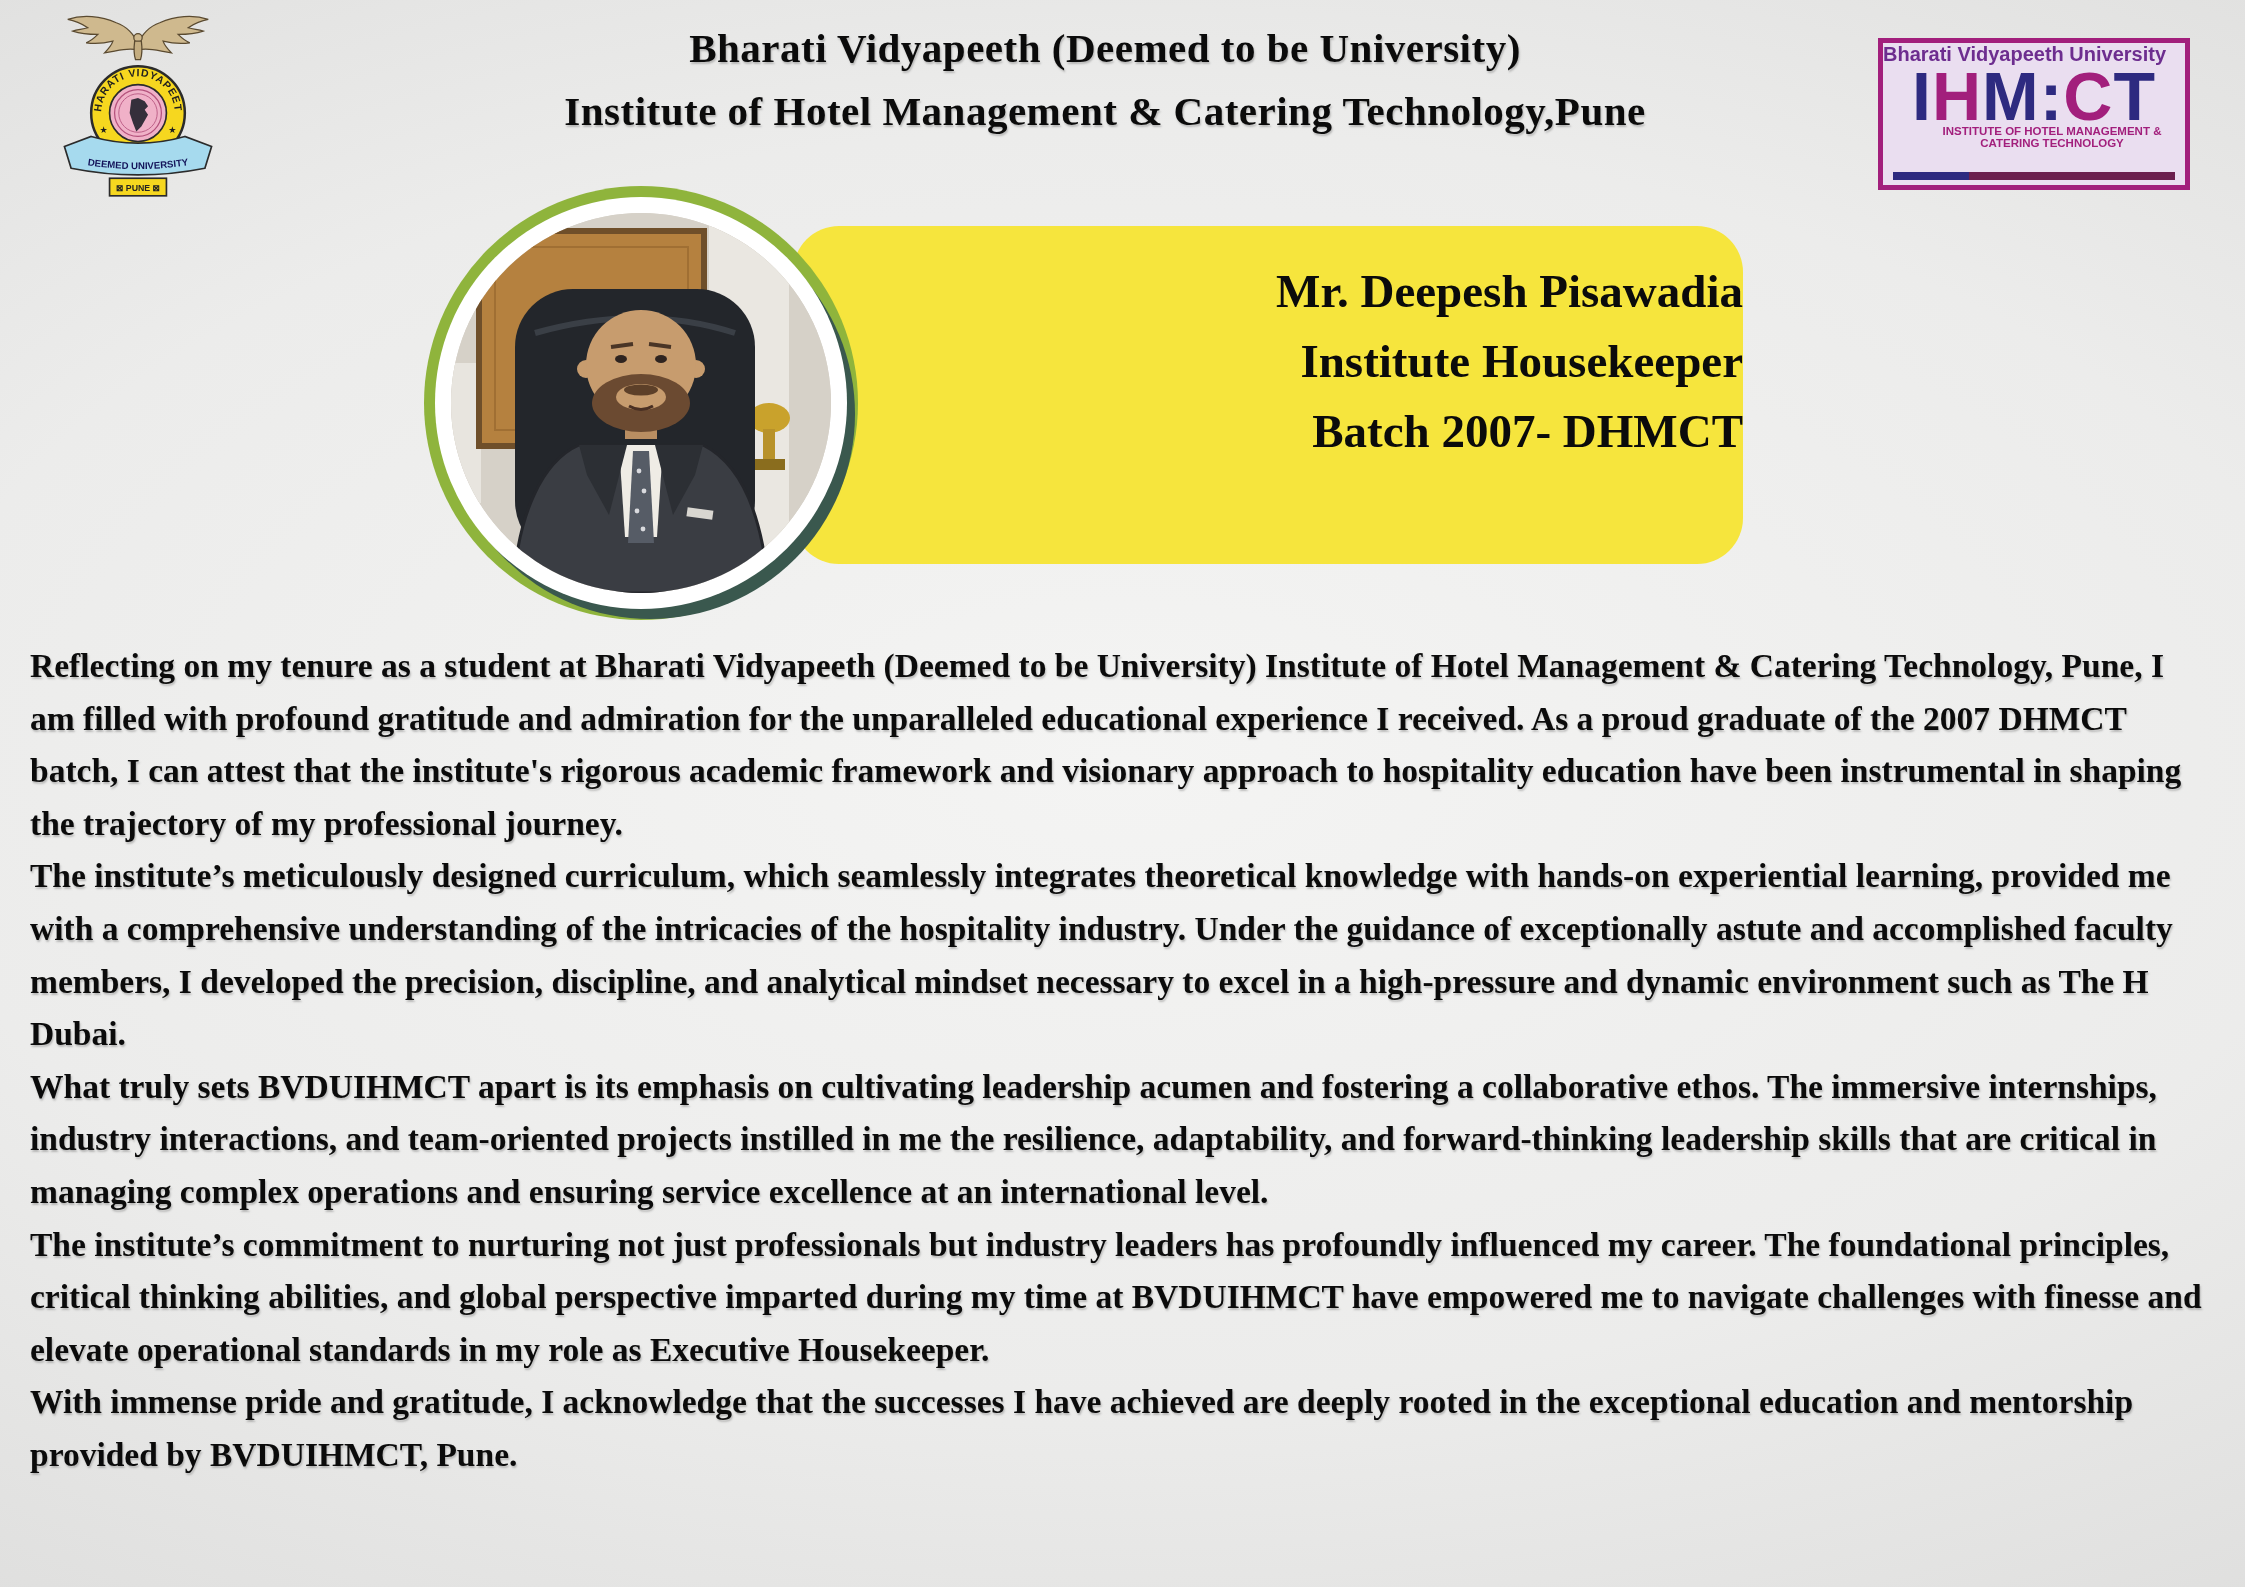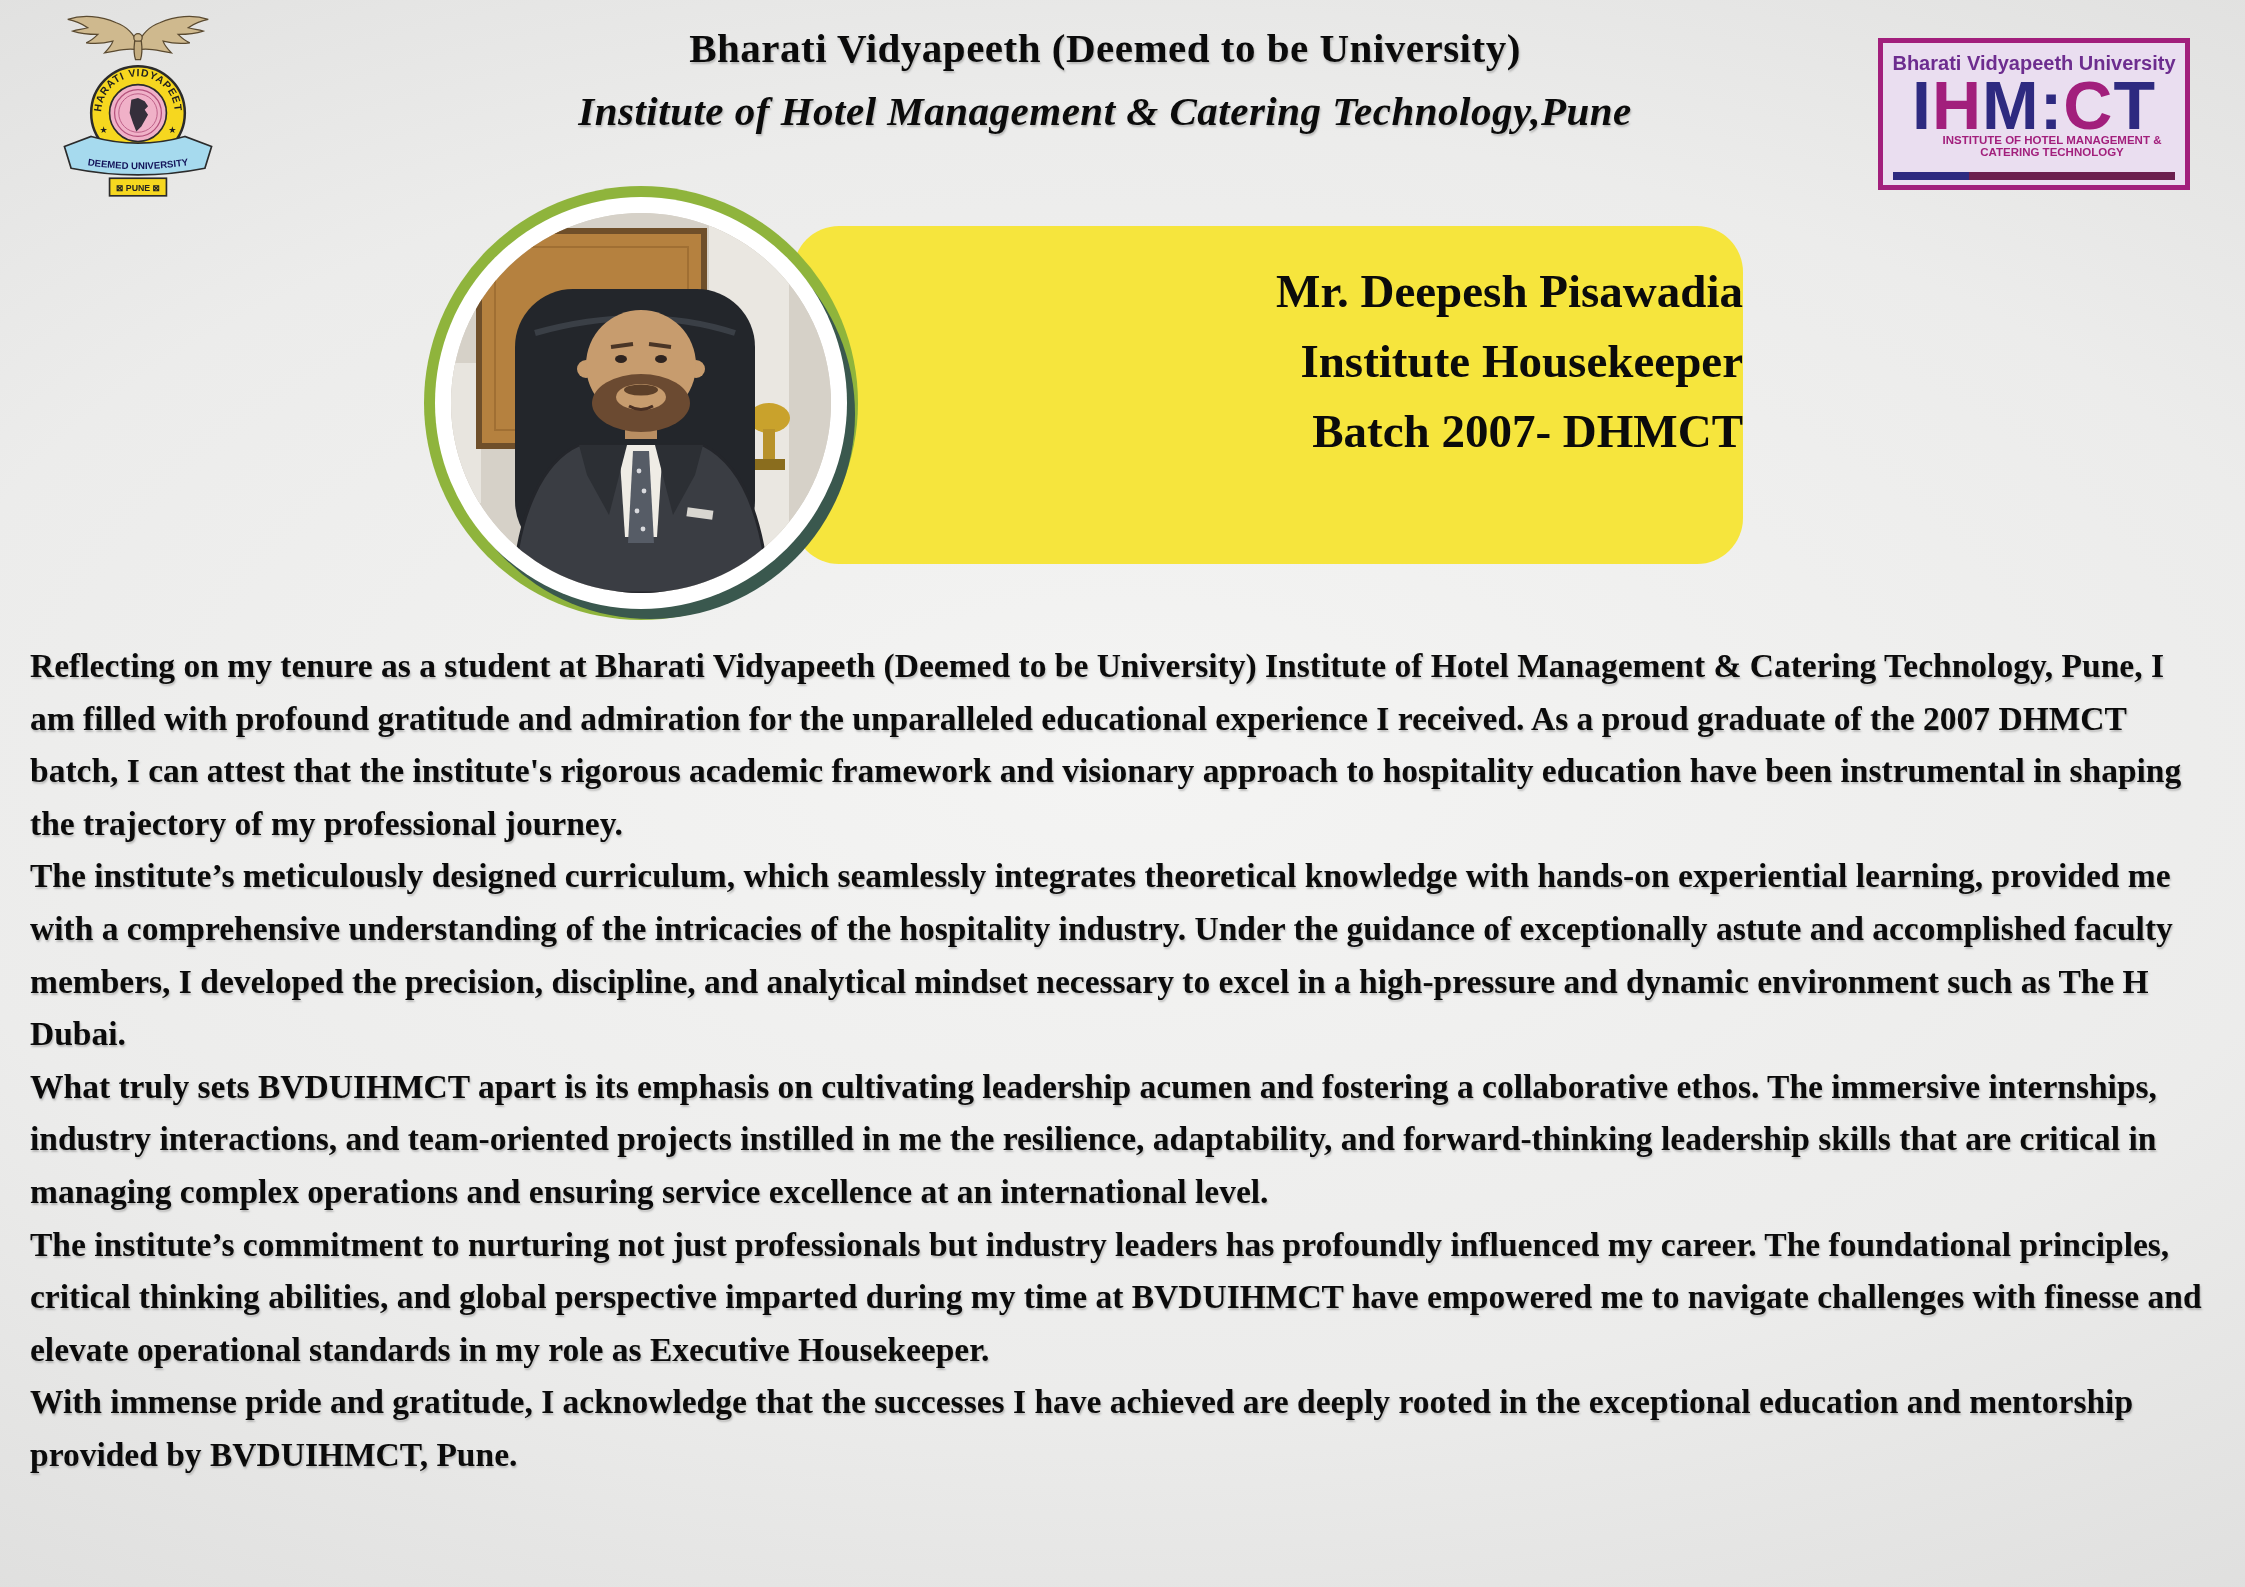--- a/index.html
+++ b/index.html
@@ -13,25 +13,25 @@
     color:#0b0b0b;
   }
   .txtshadow { text-shadow:1px 2px 2px rgba(90,90,90,0.35); }
 
   
   .emblem { position:absolute; left:52px; top:6px; width:172px; height:194px; }
   .emblem svg { width:100%; height:100%; }
 
   .title-block { position:absolute; left:235px; top:24px; width:1740px; text-align:center; }
   .title-l1 { font-size:41px; font-weight:bold; letter-spacing:0.5px; }
-  .title-l2 { font-size:41px; font-weight:bold; margin-top:15px; letter-spacing:0.5px;font-style:italic; }
+  .title-l2 { font-size:41px; font-weight:bold; margin-top:15px; letter-spacing:0.5px; }
 
   .ihmct { position:absolute; left:1878px; top:38px; width:312px; height:152px;
     box-sizing:border-box; background:#eadef0; border:5px solid #a21f7c; }
-  .ihmct-top { margin-top:9px; text-align:center; font-family:"Liberation Sans",sans-serif;
+  .ihmct-top { margin-top:0; font-family:"Liberation Sans",sans-serif;
     font-size:20px; font-weight:bold; color:#6d2d8f; }
   .ihmct-acronym { text-align:center; font-family:"Liberation Sans",sans-serif;
     font-size:68px; font-weight:800; line-height:56px; letter-spacing:1px; margin-top:2px; }
   .ihmct-acronym .navy { color:#2e2a80; }
   .ihmct-acronym .magenta { color:#a21f7c; }
   .ihmct-bottom { text-align:center; font-family:"Liberation Sans",sans-serif;
     font-size:11.5px; font-weight:bold; color:#a21f7c; margin-top:1px;padding-left:36px; }
   .ihmct-bar { position:absolute; left:10px; right:10px; bottom:5px; height:8px; display:flex; }
   .ihmct-bar .b1 { width:27%; background:#2e2a80; }
   .ihmct-bar .b2 { flex:1; background:#6b1f4e; }

